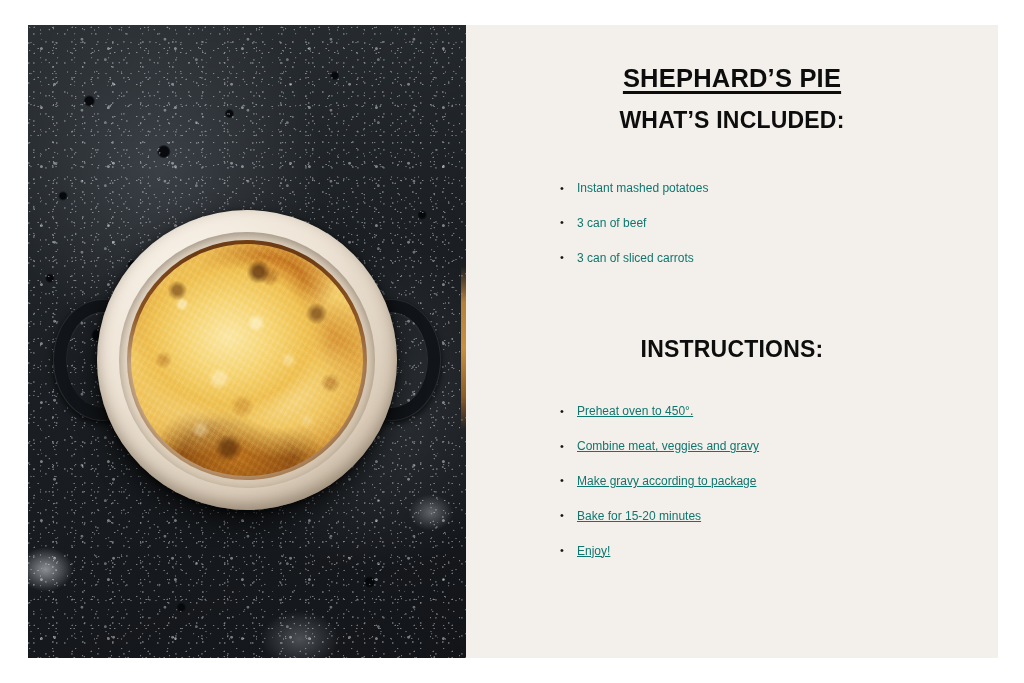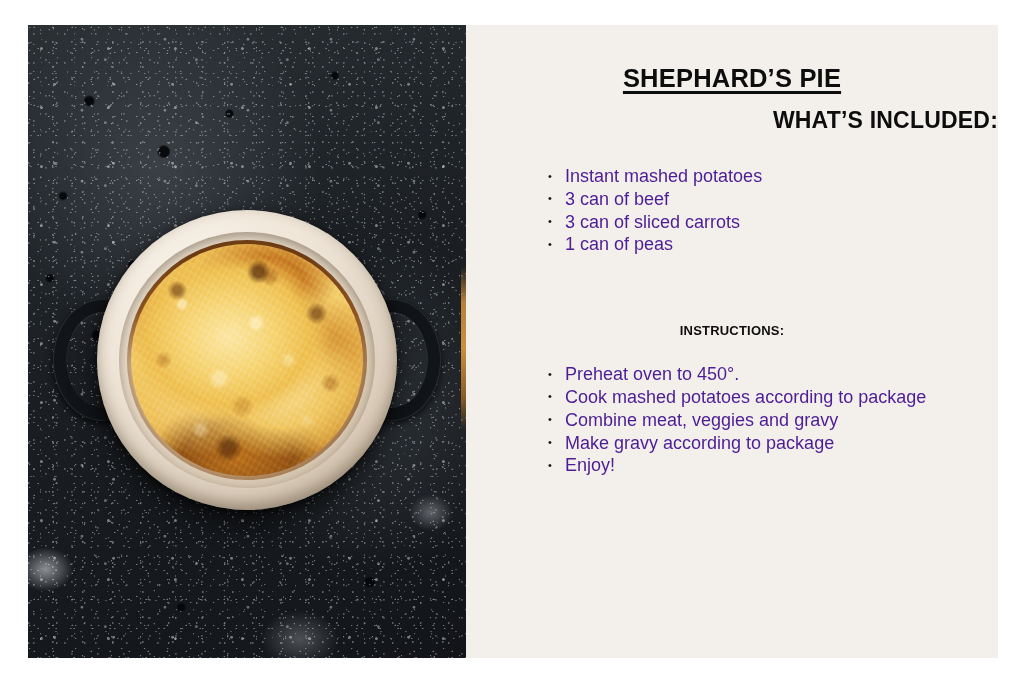--- a/index.html
+++ b/index.html
@@ -259,63 +259,64 @@
     font-size: 25.5px;
     font-weight: bold;
     letter-spacing: .2px;
     text-decoration: underline;
     text-underline-offset: 4px;
     text-decoration-thickness: 2.5px;
   }
   .subtitle {
     margin: 0;
     padding-top: 14px;
-    text-align: right;
+    text-align: center;
     font-size: 23px;
     font-weight: bold;
     letter-spacing: .2px;
   }
 
   ul.recipe-list {
     margin: 0;
     padding: 0 0 0 82px;
     list-style: none;
   }
   ul.recipe-list > li {
     position: relative;
-    font-size: 18px;
+    font-size: 12px;
     line-height: 22.8px;
     padding-left: 17px;
-    margin: 0;
-    color: #4c1d95;
+    margin: 12px;
+    color: #0f766e;
   }
   ul.recipe-list > li::before {
     content: "\2022";
     position: absolute;
     left: 0;
     top: -0.5px;
     font-size: 11px;
     line-height: 22.8px;
     color: #141414;
   }
 
   #ingredients-list { padding-top: 31px; }
 
   .instructions-heading {
     margin: 16px;
     padding-top: 51px;
     text-align: center;
-    font-size: 13px;
+    font-size: 23px;
     font-weight: bold;
     letter-spacing: .2px;
   }
 
   #instructions-list { padding-top: 9px; }
   #instructions-list > li {
     text-align: justify;
+    text-decoration: underline;
   }
   #instructions-list > li.nowrap { text-align: left; }
 </style>
 </head>
 <body>
 
 <div id="card">
 
   <div id="paper"></div>
 
@@ -344,27 +345,26 @@
   <div id="content">
 
     <h1 class="title">SHEPHARD’S PIE</h1>
 
     <h2 class="subtitle">WHAT’S INCLUDED:</h2>
 
     <ul class="recipe-list" id="ingredients-list">
       <li>Instant mashed potatoes</li>
       <li>3 can of beef</li>
       <li>3 can of sliced carrots</li>
-      <li>1 can of peas</li>
     </ul>
 
     <h2 class="instructions-heading">INSTRUCTIONS:</h2>
 
     <ul class="recipe-list" id="instructions-list">
       <li class="nowrap">Preheat oven to 450°.</li>
-      <li class="nowrap">Cook mashed potatoes according to package</li>
       <li class="nowrap">Combine meat, veggies and gravy</li>
       <li class="nowrap">Make gravy according to package</li>
+      <li class="nowrap">Bake for 15-20 minutes</li>
       <li class="nowrap">Enjoy!</li>
     </ul>
 
   </div>
 </div>
 
 </body></html>

